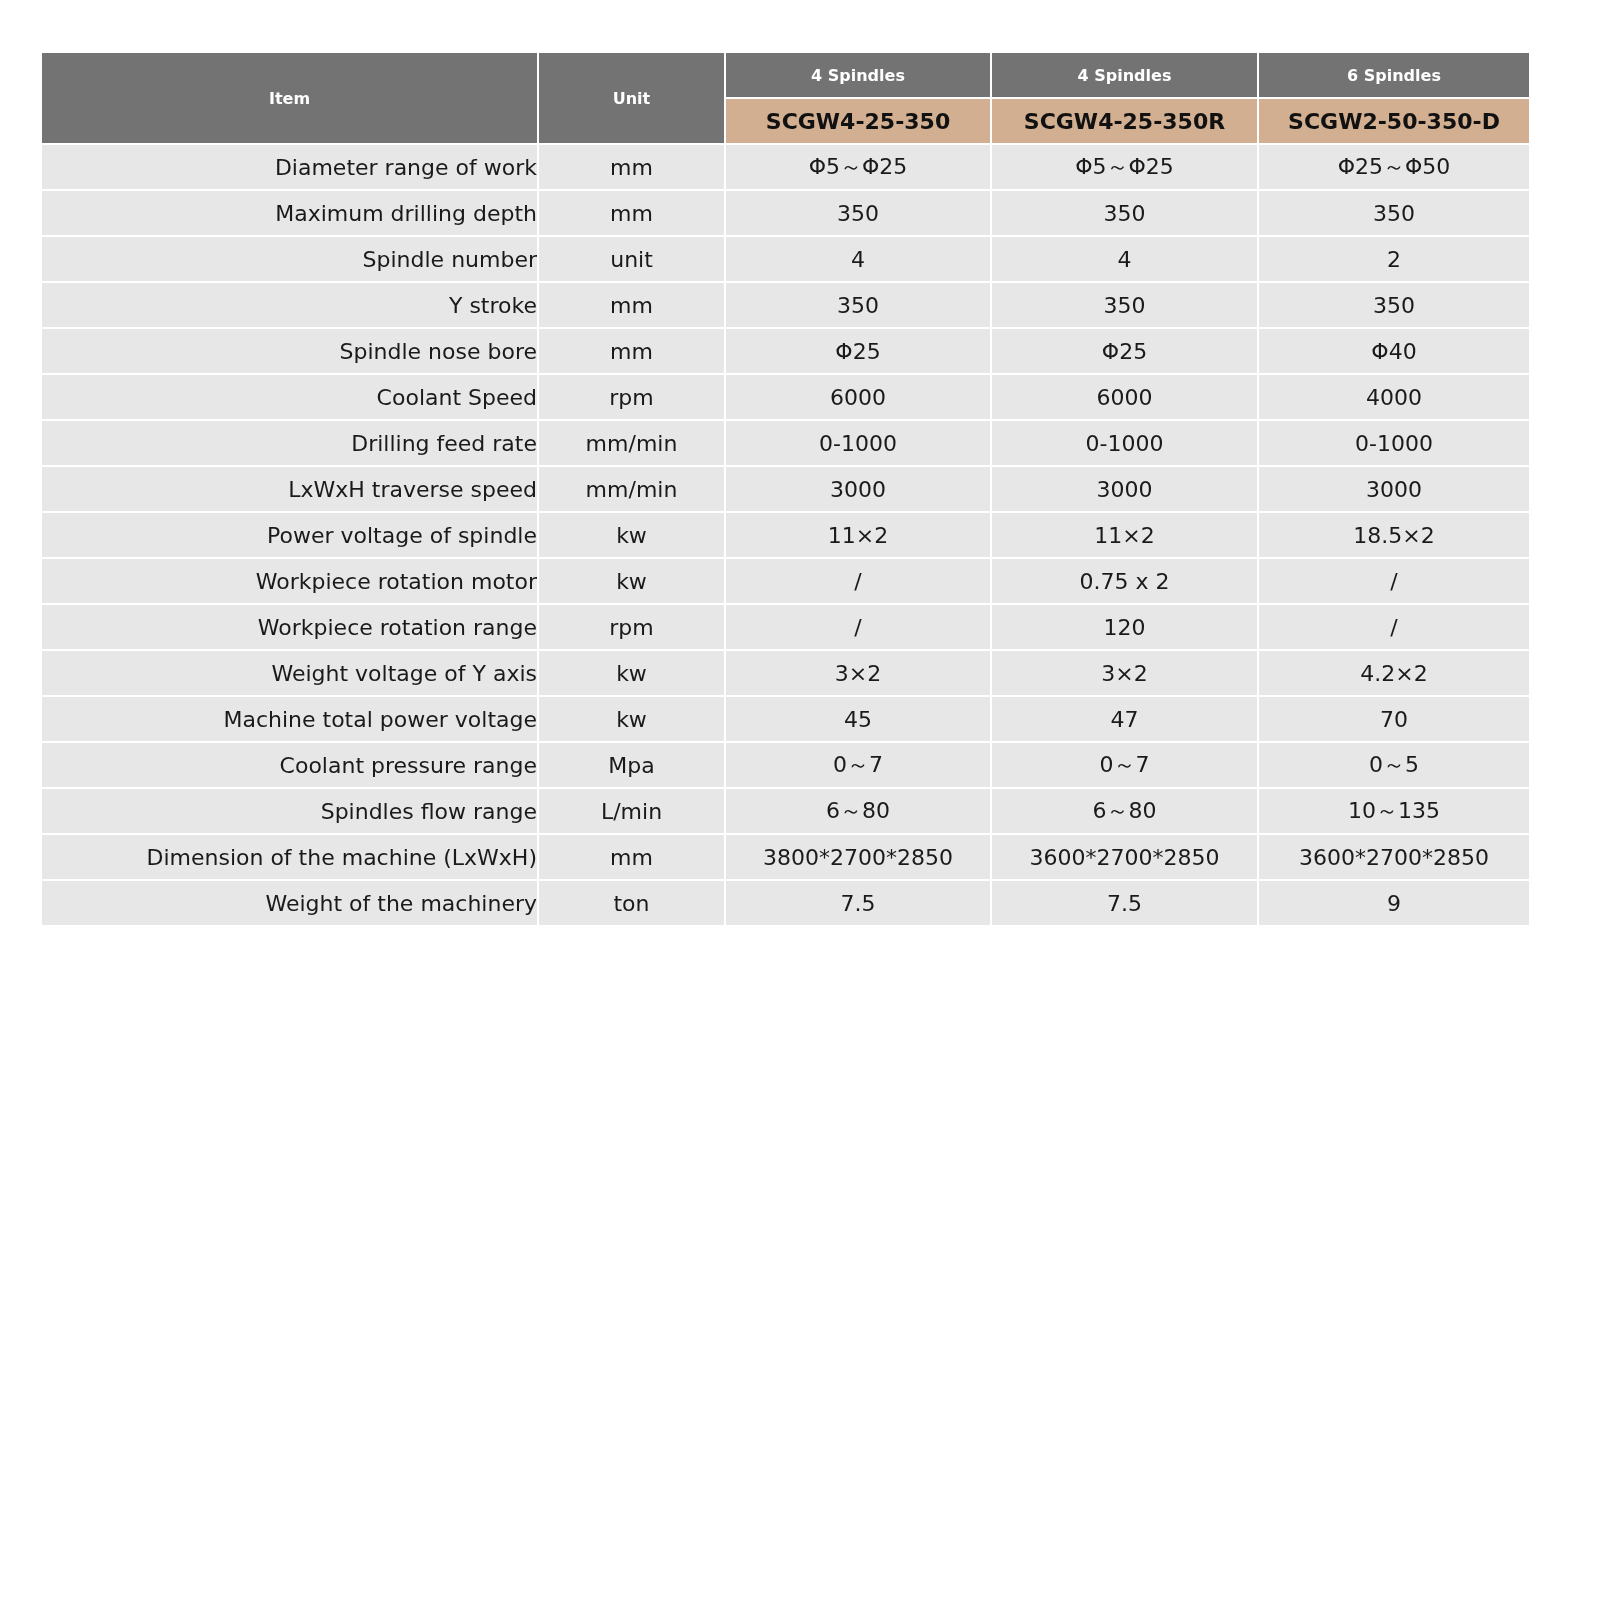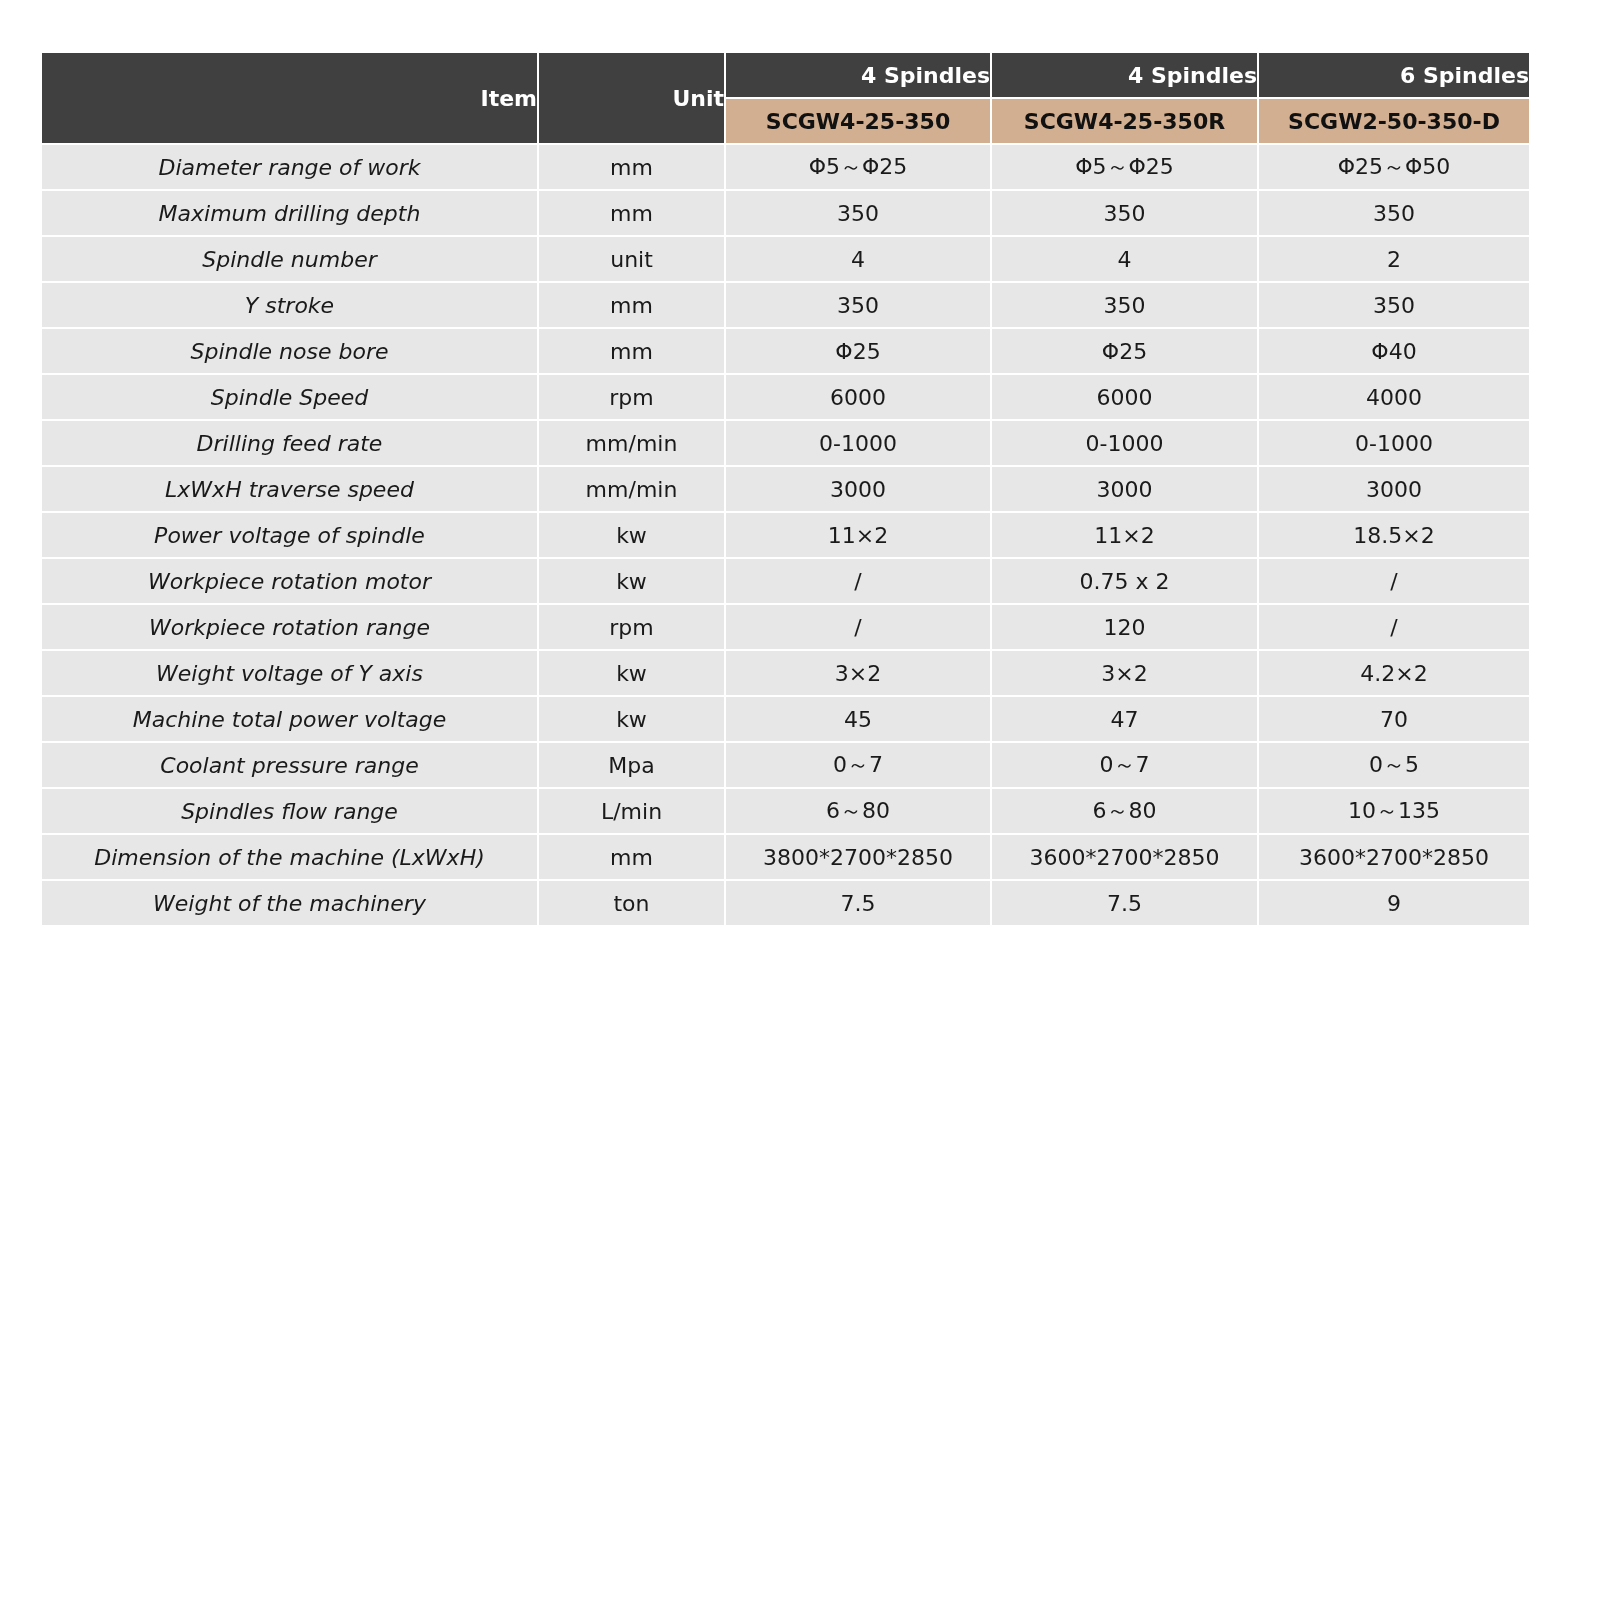--- a/index.html
+++ b/index.html
@@ -15,34 +15,33 @@
     padding: 0;
     height: 44px;
     font-size: 22px;
     color: #1a1a1a;
     text-align: center;
     vertical-align: middle;
     white-space: nowrap;
     overflow: hidden;
   }
   table.spec th.h-dark {
-    background: #404040;
+    background: #737373;
     color: #ffffff;
     font-weight: bold;
-    font-size: 22px;
-    text-align: right;
+    font-size: 16px;
   }
   table.spec th.h-light {
     background: #d3af92;
     color: #111111;
     font-weight: bold;
     font-size: 22px;
   }
   table.spec td { background: #e7e7e7; }
-  table.spec td.item { text-align: center; padding-left: 0; font-style: italic; }
+  table.spec td.item { text-align: right; padding-left: 0; }
   col.c-item { width: 497px; }
   col.c-unit { width: 187px; }
   col.c-m1 { width: 266px; }
   col.c-m2 { width: 267px; }
   col.c-m3 { width: 272px; }
 </style>
 </head>
 <body>
 
 <table class="spec">
@@ -97,21 +96,21 @@
         <td class="val">350</td>
       </tr>
       <tr>
         <td class="item">Spindle nose bore</td>
         <td class="unit">mm</td>
         <td class="val">Φ25</td>
         <td class="val">Φ25</td>
         <td class="val">Φ40</td>
       </tr>
       <tr>
-        <td class="item">Spindle Speed</td>
+        <td class="item">Coolant Speed</td>
         <td class="unit">rpm</td>
         <td class="val">6000</td>
         <td class="val">6000</td>
         <td class="val">4000</td>
       </tr>
       <tr>
         <td class="item">Drilling feed rate</td>
         <td class="unit">mm/min</td>
         <td class="val">0-1000</td>
         <td class="val">0-1000</td>

